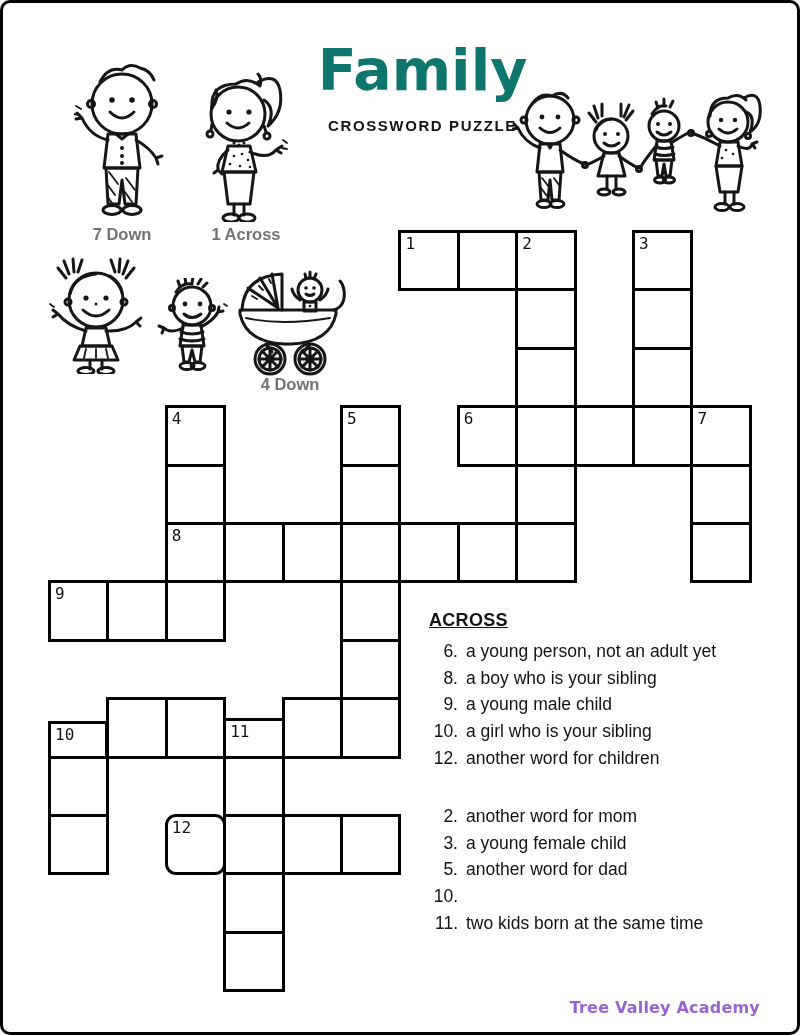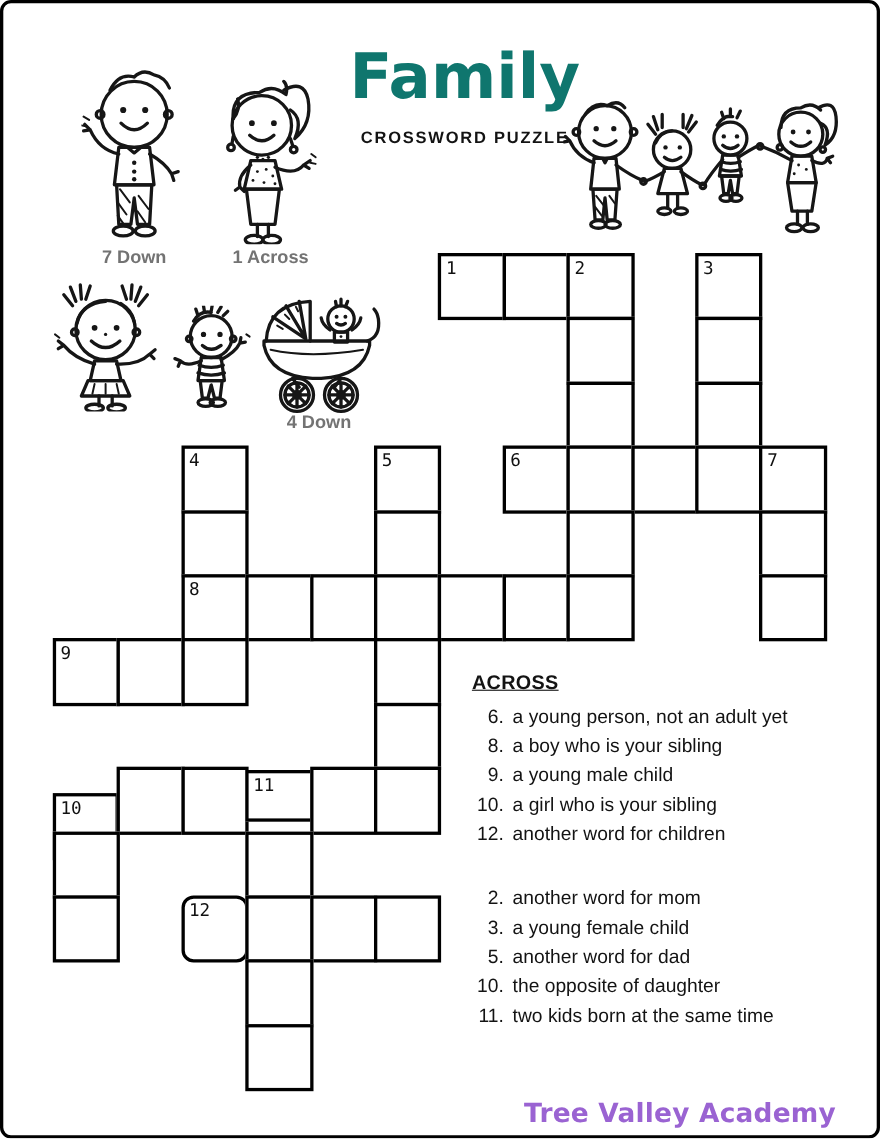--- a/index.html
+++ b/index.html
@@ -41,21 +41,21 @@
   .clue-heading{
     font-size:18px;font-weight:bold;text-decoration:underline;letter-spacing:0.3px;color:#131313;
   }
   ul.clue-list{list-style:none;margin:7px 0 0 0;padding:0;}
   ul.clue-list li{display:flex;line-height:26.7px;font-size:17.5px;color:#131313;}
   .cnum{width:29px;text-align:right;flex:0 0 29px;}
   .ctext{margin-left:8px;}
   
   #watermark{
     position:absolute;right:40px;top:998px;
-    font-family:"DejaVu Sans",sans-serif;font-weight:bold;font-size:24px;letter-spacing:0.2px;
+    font-family:"DejaVu Sans",sans-serif;font-weight:bold;font-size:16px;letter-spacing:0.2px;
   }
   .doodle{fill:none;stroke:#161616;stroke-width:3;stroke-linecap:round;stroke-linejoin:round;}
   .doodle-thin{fill:none;stroke:#161616;stroke-width:1.8;stroke-linecap:round;}
   .dot{fill:#161616;stroke:none;}
 </style>
 </head>
 <body>
 
 <div id="page">
   <div id="page-border"></div>
@@ -335,21 +335,21 @@
       </div>
       <div class="cell" style="left: 58.4px; top: 350.4px; width: 61.4px; height: 61.4px;"></div>
       <div class="cell" style="left: 116.8px; top: 350.4px; width: 61.4px; height: 61.4px;"></div>
       <div class="cell" style="left: 292px; top: 350.4px; width: 61.4px; height: 61.4px;"></div>
       <div class="cell" style="left: 292px; top: 408.8px; width: 61.4px; height: 61.4px;"></div>
       <div class="cell" style="left: 0px; top: 491px; width: 60px; height: 61.4px;">
         <span class="cellnum">10</span>
       </div>
       <div class="cell" style="left: 58.4px; top: 467.2px; width: 61.4px; height: 61.4px;"></div>
       <div class="cell" style="left: 116.8px; top: 467.2px; width: 61.4px; height: 61.4px;"></div>
-      <div class="cell" style="left: 175.2px; top: 470px; width: 61.4px; height: 47px;">
+      <div class="cell" style="left: 175.2px; top: 488px; width: 61.4px; height: 47px;">
         <span class="cellnum">11</span>
       </div>
       <div class="cell" style="left: 233.6px; top: 467.2px; width: 61.4px; height: 61.4px;"></div>
       <div class="cell" style="left: 292px; top: 467.2px; width: 61.4px; height: 61.4px;"></div>
       <div class="cell" style="left: 0px; top: 525.6px; width: 61.4px; height: 61.4px;"></div>
       <div class="cell" style="left: 175.2px; top: 525.6px; width: 61.4px; height: 61.4px;"></div>
       <div class="cell" style="left: 0px; top: 584px; width: 61.4px; height: 61.4px;"></div>
       <div class="cell" style="left: 116.8px; top: 584px; width: 61.4px; height: 61.4px; border-radius: 11px;">
         <span class="cellnum">12</span>
       </div>
@@ -394,21 +394,20 @@
         <li>
           <span class="cnum">3.</span>
           <span class="ctext">a young female child</span>
         </li>
         <li>
           <span class="cnum">5.</span>
           <span class="ctext">another word for dad</span>
         </li>
         <li>
           <span class="cnum">10.</span>
-          <span class="ctext">the opposite of daughter</span>
         </li>
         <li>
           <span class="cnum">11.</span>
           <span class="ctext">two kids born at the same time</span>
         </li>
       </ul>
   </div>
 
   <div id="watermark" style="color: rgb(154, 99, 210);">Tree Valley Academy</div>
 </div>

